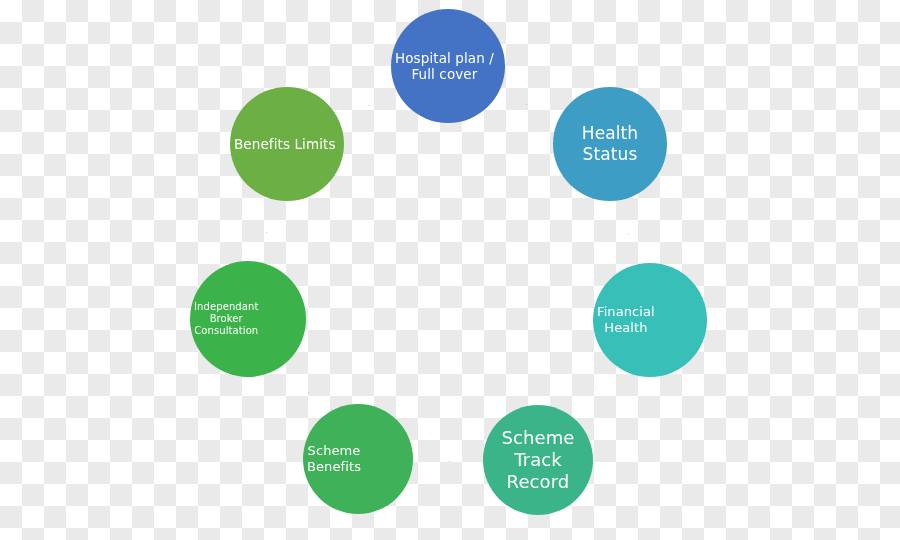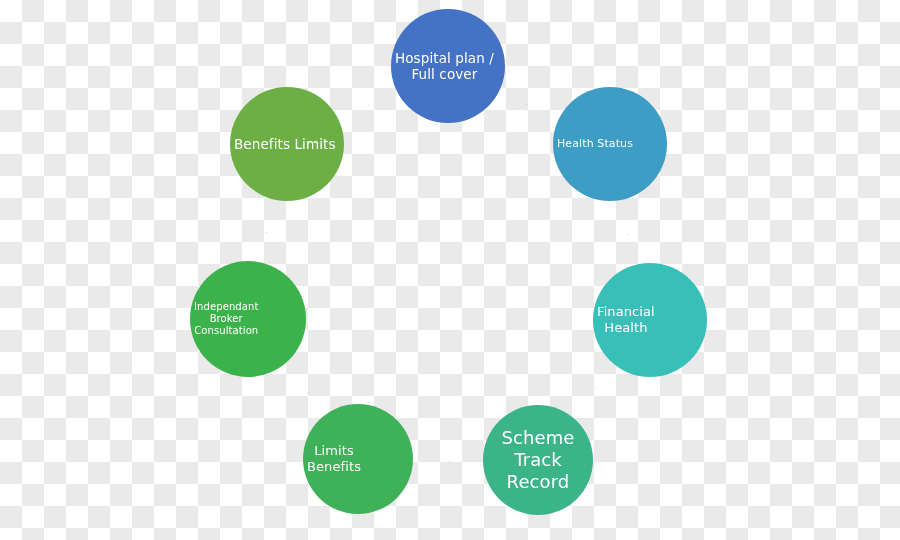--- a/index.html
+++ b/index.html
@@ -101,33 +101,33 @@
           </g>
         </svg>
       </div>
     </div>
 
   <div id="node-layer">
       <div class="node" style="left: 391px; top: 9px; width: 114px; height: 114px; background: rgb(68, 114, 196); font-size: 13.5px;">
         <span class="node-label">Hospital plan /
 Full cover</span>
       </div>
-      <div class="node" style="left: 553px; top: 87px; width: 114px; height: 114px; background: rgb(61, 157, 196); font-size: 11px;">
+      <div class="node" style="left: 553px; top: 87px; width: 114px; height: 114px; background: rgb(61, 157, 196); font-size: 17px;">
         <span class="node-label">Health Status</span>
       </div>
       <div class="node" style="left: 593px; top: 263px; width: 114px; height: 114px; background: rgb(56, 191, 184); font-size: 13px;">
         <span class="node-label">Financial
 Health</span>
       </div>
       <div class="node" style="left: 483px; top: 405px; width: 110px; height: 110px; background: rgb(60, 180, 137); font-size: 18px;">
         <span class="node-label">Scheme Track
 Record</span>
       </div>
       <div class="node" style="left: 303px; top: 404px; width: 110px; height: 110px; background: rgb(63, 177, 88); font-size: 13px;">
-        <span class="node-label">Limits
+        <span class="node-label">Scheme
 Benefits</span>
       </div>
       <div class="node" style="left: 190px; top: 261px; width: 116px; height: 116px; background: rgb(60, 179, 74); font-size: 10px;">
         <span class="node-label">Independant
 Broker
 Consultation</span>
       </div>
       <div class="node" style="left: 230px; top: 87px; width: 114px; height: 114px; background: rgb(108, 176, 69); font-size: 13.5px;">
         <span class="node-label">Benefits Limits</span>
       </div>

